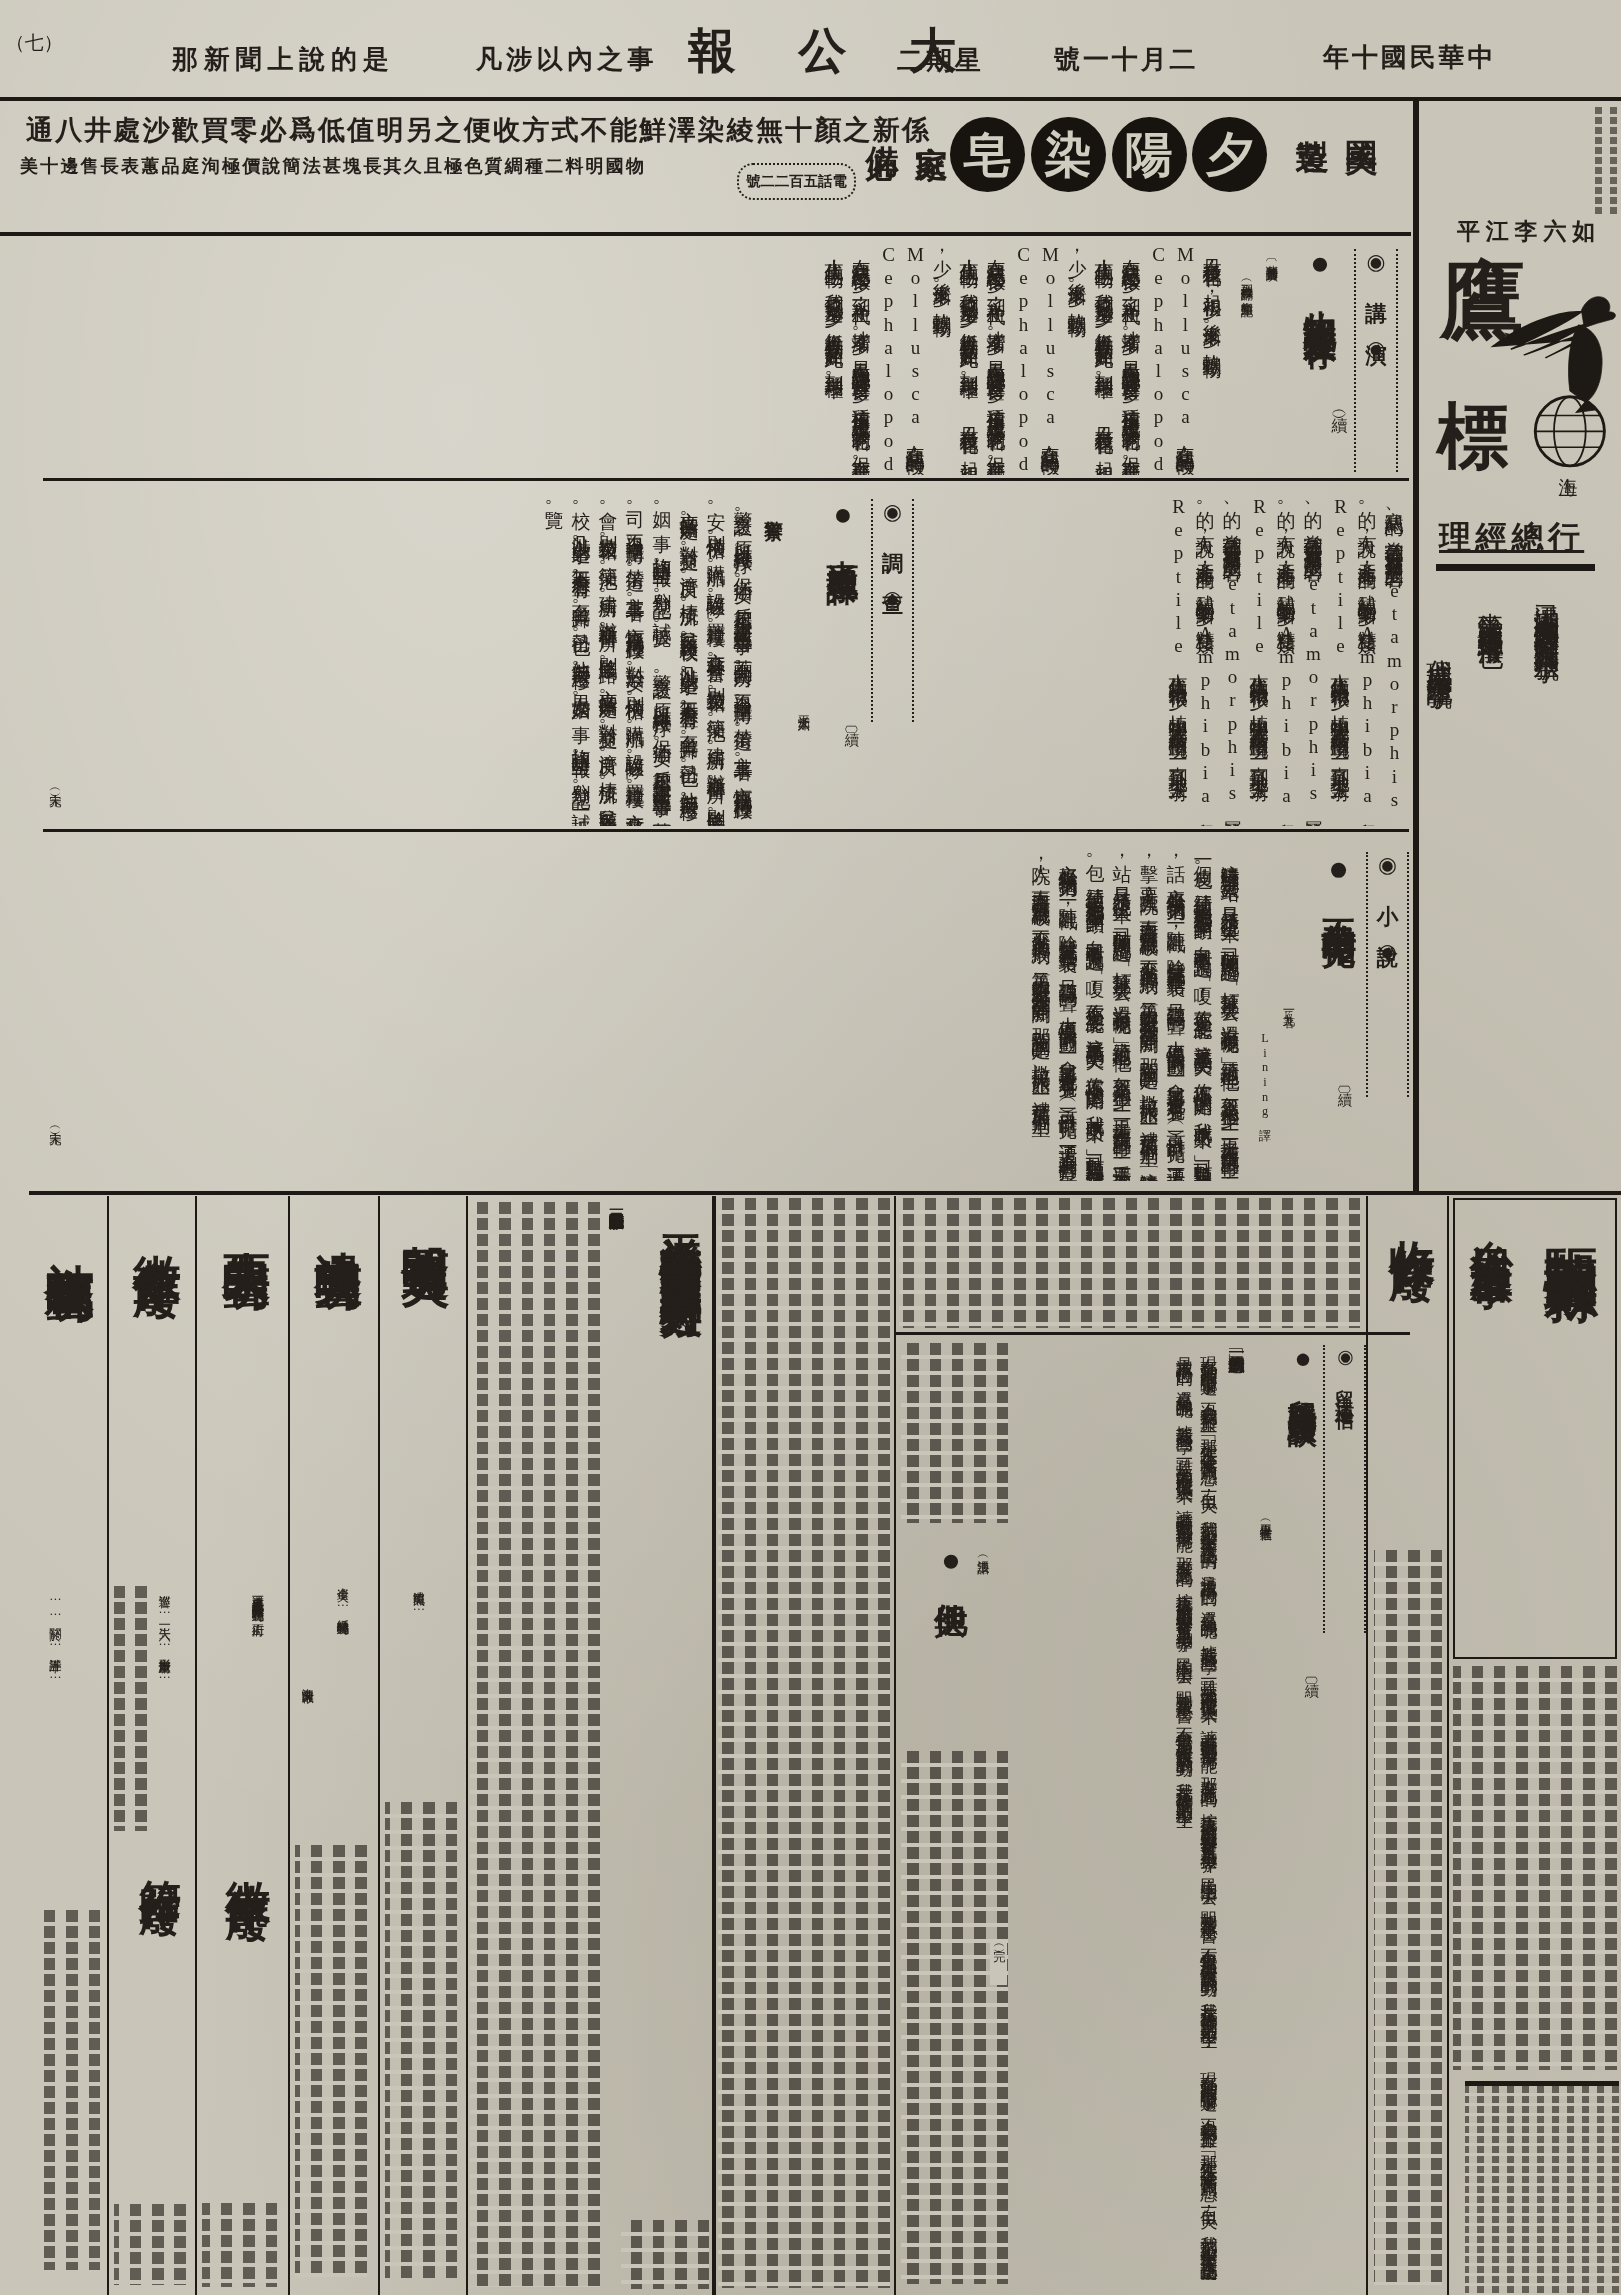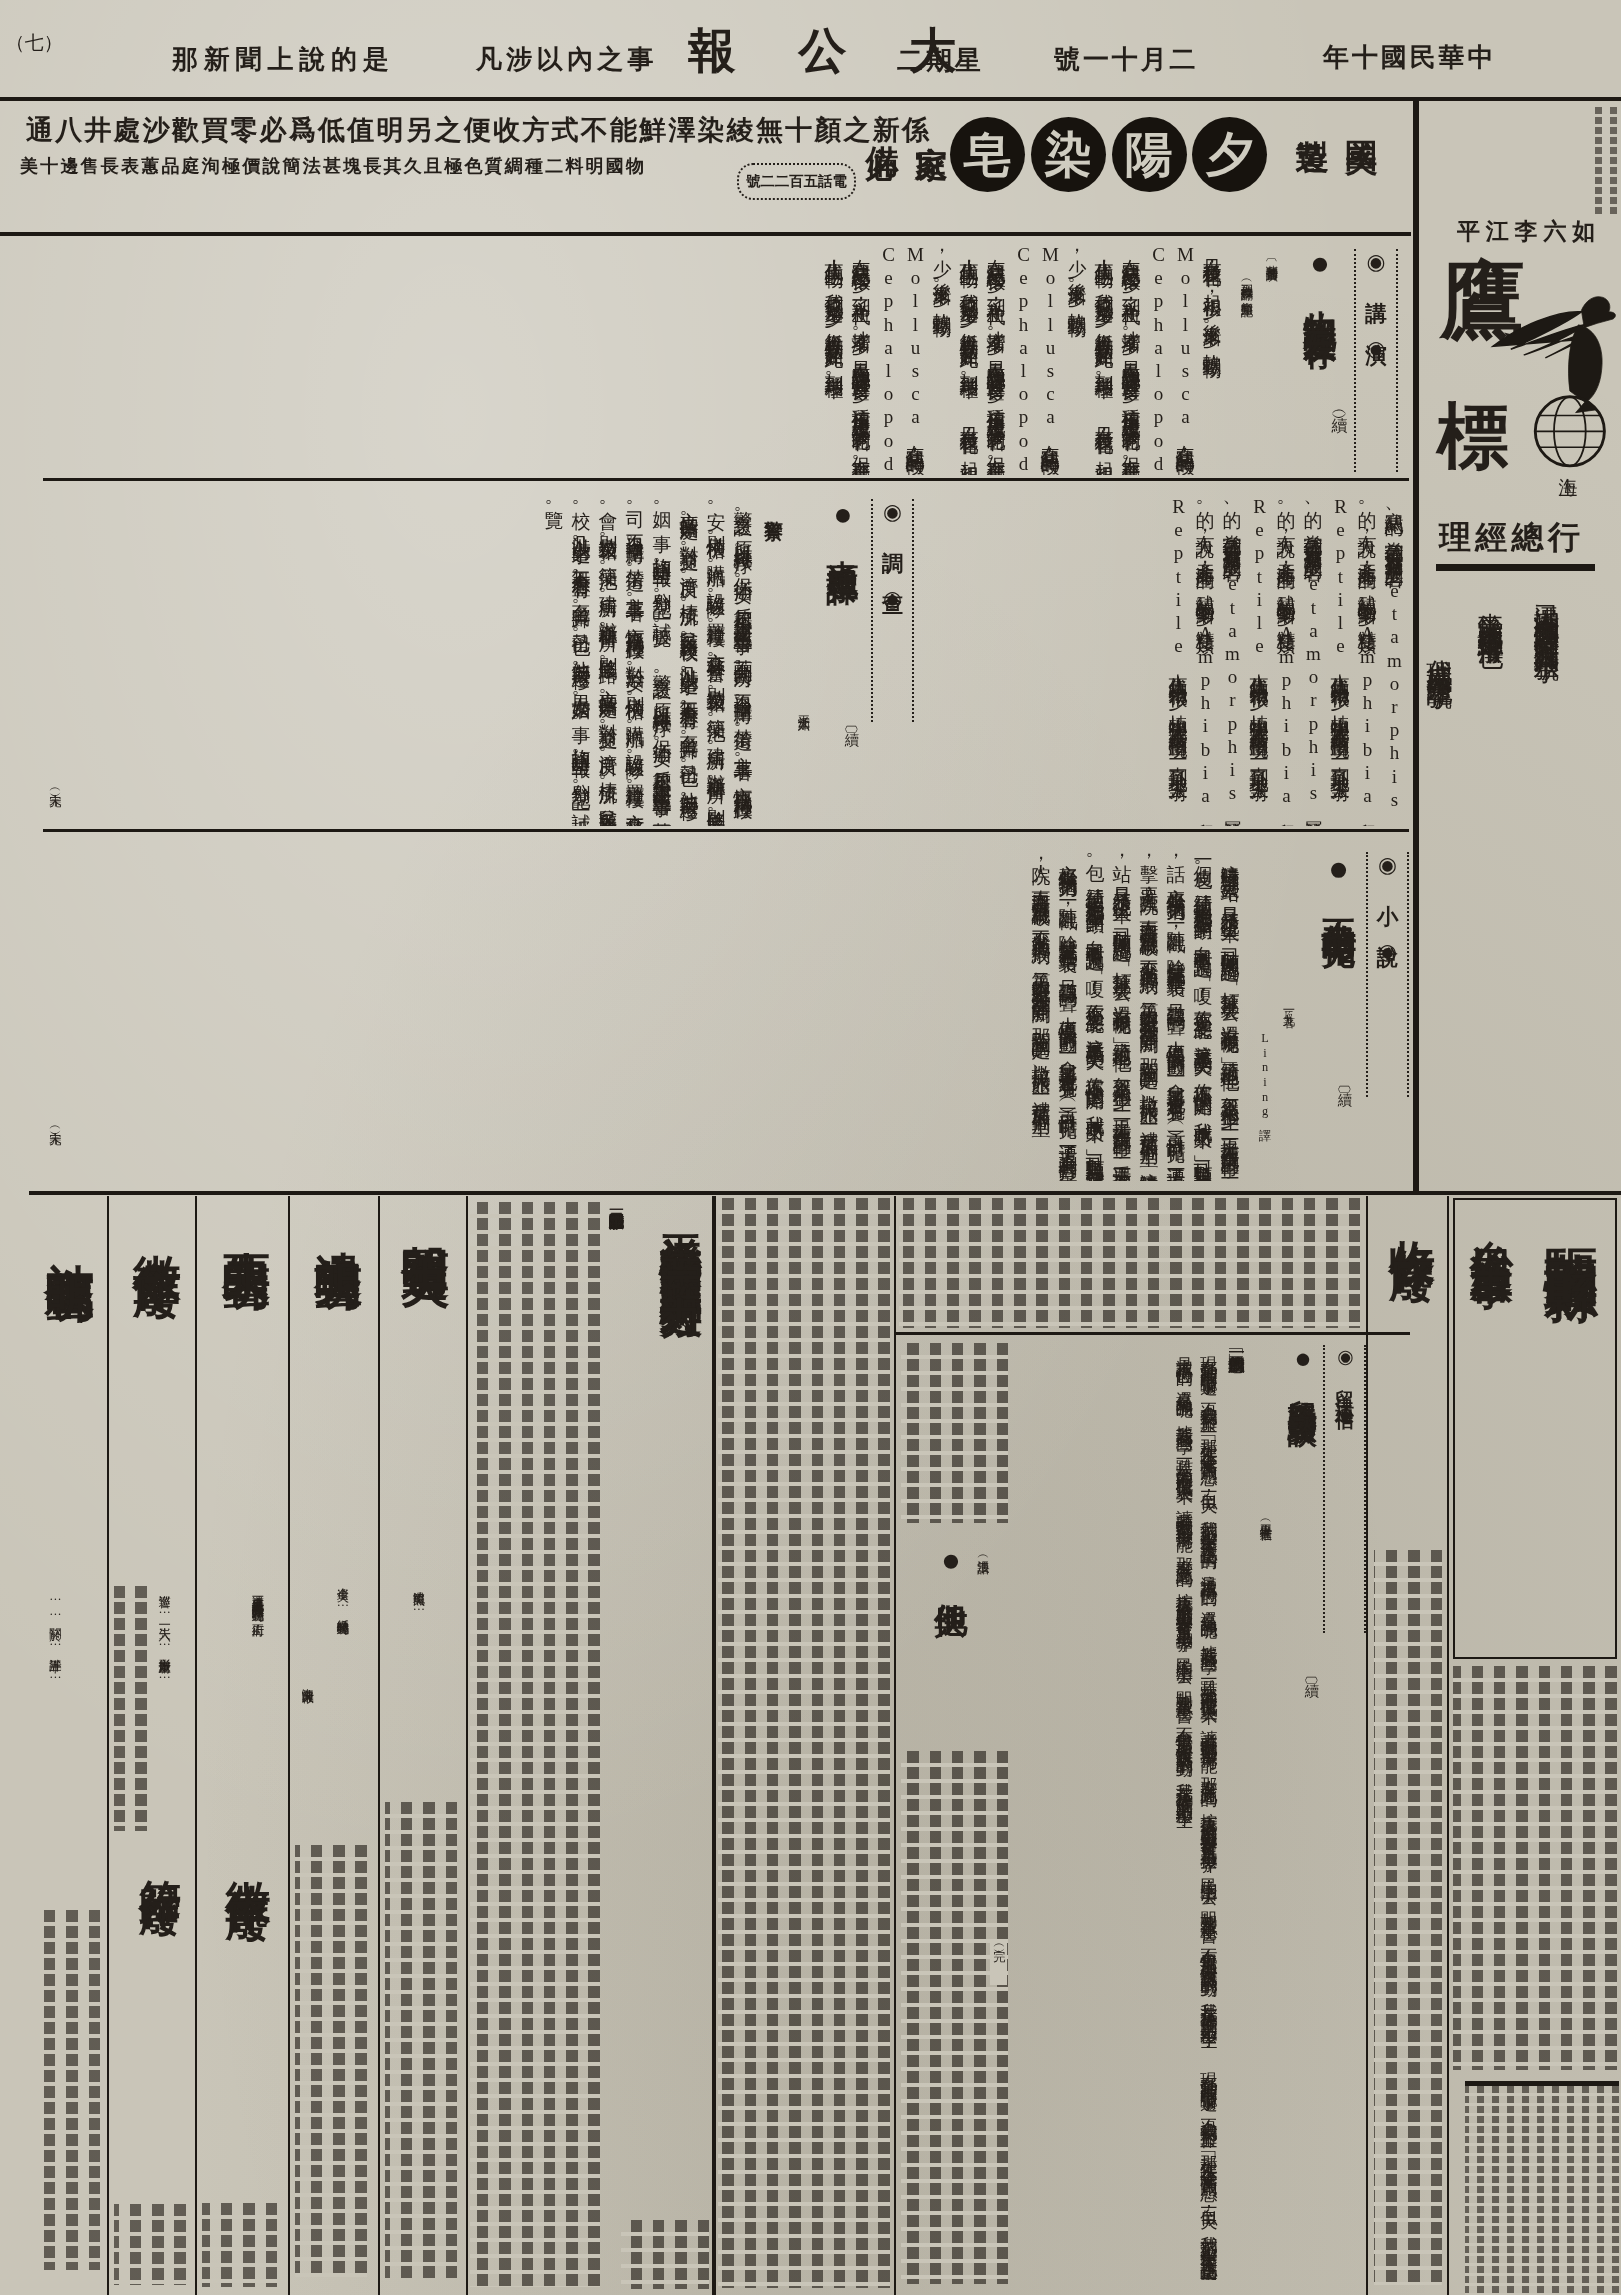--- a/index.html
+++ b/index.html
@@ -81,21 +81,21 @@
       <path d="M134,164 L150,176 L120,180 Z"></path>
     </g>
     <circle cx="112" cy="206" r="48" fill="none" stroke="#1d1914" stroke-width="4"></circle>
     <ellipse cx="112" cy="206" rx="22" ry="48" fill="none" stroke="#1d1914" stroke-width="2.5"></ellipse>
     <line x1="64" y1="206" x2="160" y2="206" stroke="#1d1914" stroke-width="2.5"></line>
     <line x1="68" y1="184" x2="156" y2="184" stroke="#1d1914" stroke-width="2"></line>
     <line x1="68" y1="228" x2="156" y2="228" stroke="#1d1914" stroke-width="2"></line>
   </svg>
   <div class="abs bold" style="left:1437px;top:389px;font-size:72px;">標</div>
   <div class="abs v" style="left:1555px;top:463px;font-size:19px;">上海</div>
-  <div class="abs h bold" style="left:1439px;top:516px;font-size:32px;letter-spacing:4.3px;">理經總行</div>
+  <div class="abs h bold" style="left:1439px;top:516px;font-size:32px;letter-spacing:4.3px;text-decoration:underline;">理經總行</div>
   <div class="abs rule" style="left:1436px;top:564px;width:159px;height:7.2px;"></div>
   <div class="abs v bodytext" style="left:1529px;top:584px;width:35px;height:605px;font-size:26px;line-height:35px;">已遷湘湖南全省獨歸長沙南門外靈官渡下六鋪四十八號李</div>
   <div class="abs v bodytext" style="left:1473px;top:592px;width:35px;height:597px;font-size:26px;line-height:35px;">東餘堂內成大字號總經理接洽可也</div>
   <div class="abs v bodytext" style="left:1423px;top:639px;width:33px;height:551px;font-size:26px;line-height:33px;">代理處城內三興街隆記字號</div>
 
   <div class="abs sec" style="left:1354px;top:249px;width:40px;height:223px;">
     <div class="v">◉講　演◉</div>
   </div>
   <div class="abs v bold" style="left:1284px;top:245px;width:58px;height:346px;font-size:33px;letter-spacing:2.9px;">●生物記載之造作及保存</div>
   <div class="abs v" style="left:1328px;top:404px;width:21.6px;height:65px;font-size:16px;">（續）</div>

